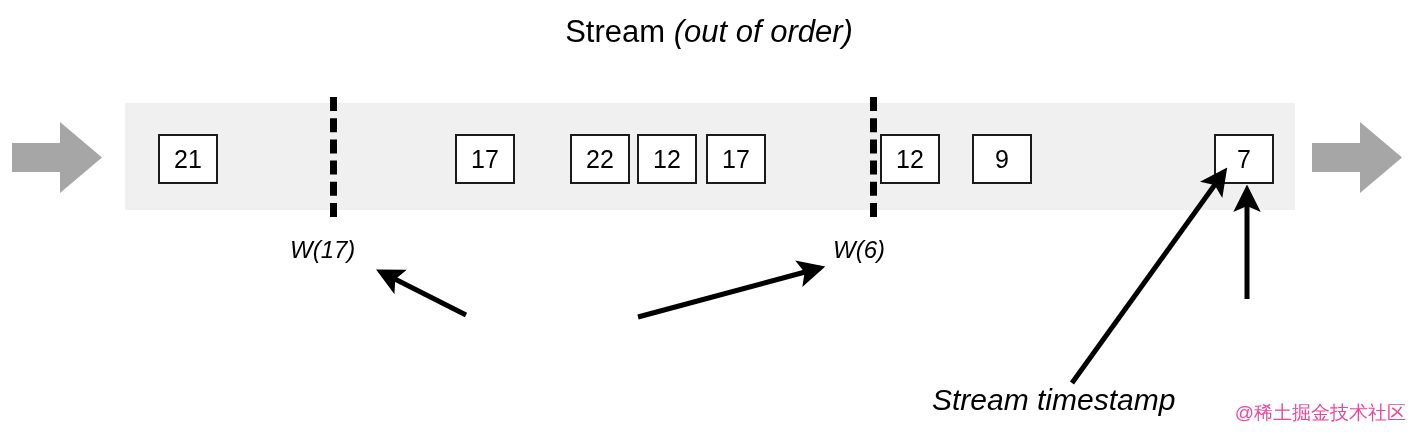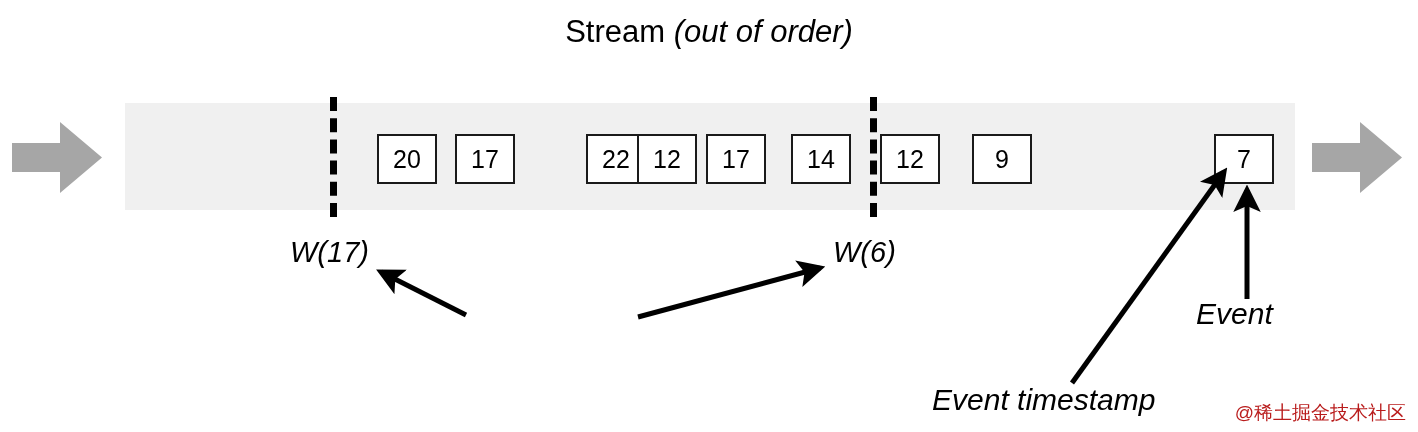--- a/index.html
+++ b/index.html
@@ -66,21 +66,21 @@
     position: absolute;
     top: 97px;
     width: 0;
     height: 120px;
     border-left: 7px dashed #000000;
   }
 
   .wm-label {
     position: absolute;
     font-style: italic;
-    font-size: 29px;
+    font-size: 24px;
     color: #000000;
     white-space: nowrap;
   }
 
   .callout {
     position: absolute;
     font-style: italic;
     font-size: 30px;
     color: #000000;
     white-space: nowrap;
@@ -93,21 +93,21 @@
     width: 1418px;
     height: 432px;
     pointer-events: none;
   }
 
   .corner-watermark {
     position: absolute;
     right: 12px;
     bottom: 6px;
     font-size: 19px;
-    color: #b91c1c;
+    color: #ec4899;
     white-space: nowrap;
   }
 </style>
 </head>
 <body>
 
 <div id="canvas">
 
   <div class="title">
     <span class="t-normal">Stream</span><span class="t-normal">&nbsp;</span><span class="t-italic">(out of order)</span>
@@ -116,26 +116,25 @@
   <div class="band"></div>
 
   <svg class="arrow-glyph arrow-left-glyph" viewBox="0 0 90 75">
     <polygon points="0,23 48,23 48,2 90,37.5 48,73 48,52 0,52" fill="#a6a6a6"></polygon>
   </svg>
 
   <svg class="arrow-glyph arrow-right-glyph" viewBox="0 0 90 75">
     <polygon points="0,23 48,23 48,2 90,37.5 48,73 48,52 0,52" fill="#a6a6a6"></polygon>
   </svg>
 
-  <div class="ev-box" style="left:377px">20</div>
+  <div class="ev-box" style="left:158px">21</div>
   <div class="ev-box" style="left:455px">17</div>
-  <div class="ev-box" style="left:586px">22</div>
+  <div class="ev-box" style="left:570px">22</div>
   <div class="ev-box" style="left:637px">12</div>
   <div class="ev-box" style="left:706px">17</div>
-  <div class="ev-box" style="left:791px">14</div>
   <div class="ev-box" style="left:880px">12</div>
   <div class="ev-box" style="left:972px">9</div>
   <div class="ev-box" style="left:1214px">7</div>
 
   <div class="wm-line" style="left:330px"></div>
   <div class="wm-line" style="left:870px"></div>
 
   <div class="wm-label" style="left:290px; top:236px">W(17)</div>
   <div class="wm-label" style="left:833px; top:236px">W(6)</div>
 
@@ -148,18 +147,17 @@
 
     <line x1="466" y1="315" x2="381" y2="272" stroke="#000000" stroke-width="5" marker-end="url(#head)"></line>
 
     <line x1="638" y1="317" x2="820" y2="268" stroke="#000000" stroke-width="5" marker-end="url(#head)"></line>
 
     <line x1="1072" y1="383" x2="1224" y2="172" stroke="#000000" stroke-width="5" marker-end="url(#head)"></line>
 
     <line x1="1247" y1="299" x2="1247" y2="190" stroke="#000000" stroke-width="5" marker-end="url(#head)"></line>
   </svg>
 
-  <div class="callout" style="left:1196px; top:297px">Event</div>
-  <div class="callout" style="left:932px; top:383px">Event timestamp</div>
+  <div class="callout" style="left:932px; top:383px">Stream timestamp</div>
 
   <div class="corner-watermark">@稀土掘金技术社区</div>
 
 </div>
 
 </body></html>

